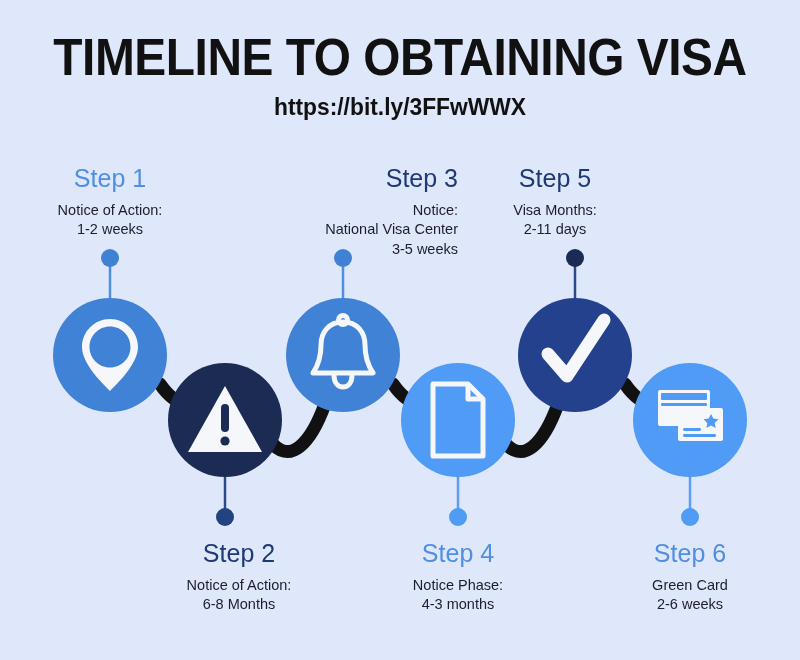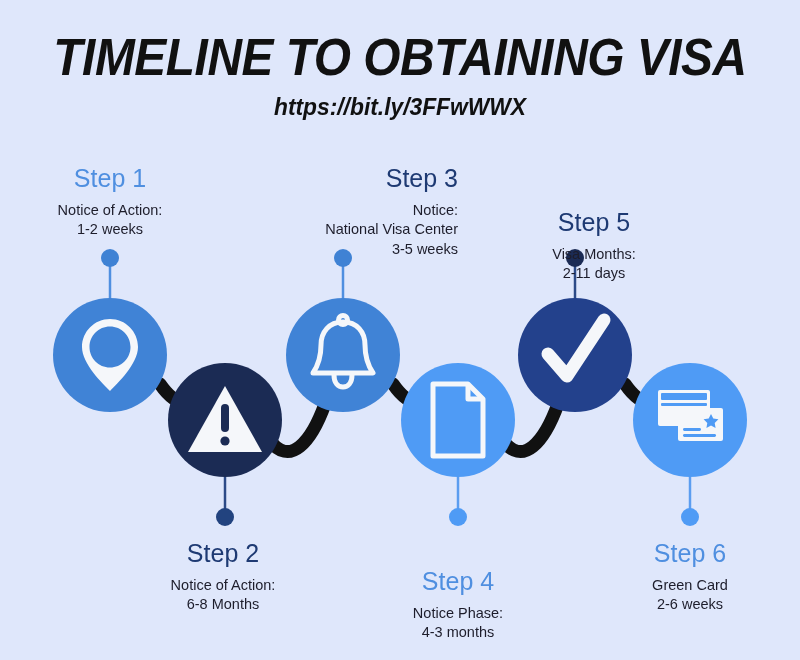--- a/index.html
+++ b/index.html
@@ -18,21 +18,20 @@
     position: relative;
     width: 800px;
     height: 660px;
   }
   .header {
     position: absolute;
     top: 0;
     left: 0;
     width: 800px;
     text-align: center;
-    font-style: italic;
   }
   .title {
     margin: 0;
     padding-top: 30px;
     font-family: "Liberation Sans Narrow", "Liberation Sans", sans-serif;
     font-size: 52px;
     font-weight: bold;
     letter-spacing: -0.5px;
     color: #111111;
     transform: scaleX(0.92);
@@ -196,37 +195,37 @@
 
   <div class="label-block" style="left:228px; top:165px;text-align:right;">
     <div class="step-heading" style="color:#1e3a73;">Step 3</div>
     <div class="step-desc">
       <div>Notice:</div>
       <div>National Visa Center</div>
       <div>3-5 weeks</div>
     </div>
   </div>
 
-  <div class="label-block" style="left:479px; top:165px;margin-top:44px;">
+  <div class="label-block" style="left:440px; top:165px;">
     <div class="step-heading" style="color:#1e3a73;">Step 5</div>
     <div class="step-desc">
       <div>Visa Months:</div>
       <div>2-11 days</div>
     </div>
   </div>
 
-  <div class="label-block" style="left:108px; top:540px;">
+  <div class="label-block" style="left:124px; top:540px;">
     <div class="step-heading" style="color:#1e3a73;">Step 2</div>
     <div class="step-desc">
       <div>Notice of Action:</div>
       <div>6-8 Months</div>
     </div>
   </div>
 
-  <div class="label-block" style="left:343px; top:540px;margin-top:28px;">
+  <div class="label-block" style="left:343px; top:540px;">
     <div class="step-heading" style="color:#4f8fe0;">Step 4</div>
     <div class="step-desc">
       <div>Notice Phase:</div>
       <div>4-3 months</div>
     </div>
   </div>
 
   <div class="label-block" style="left:575px; top:540px;">
     <div class="step-heading" style="color:#4f8fe0;">Step 6</div>
     <div class="step-desc">

